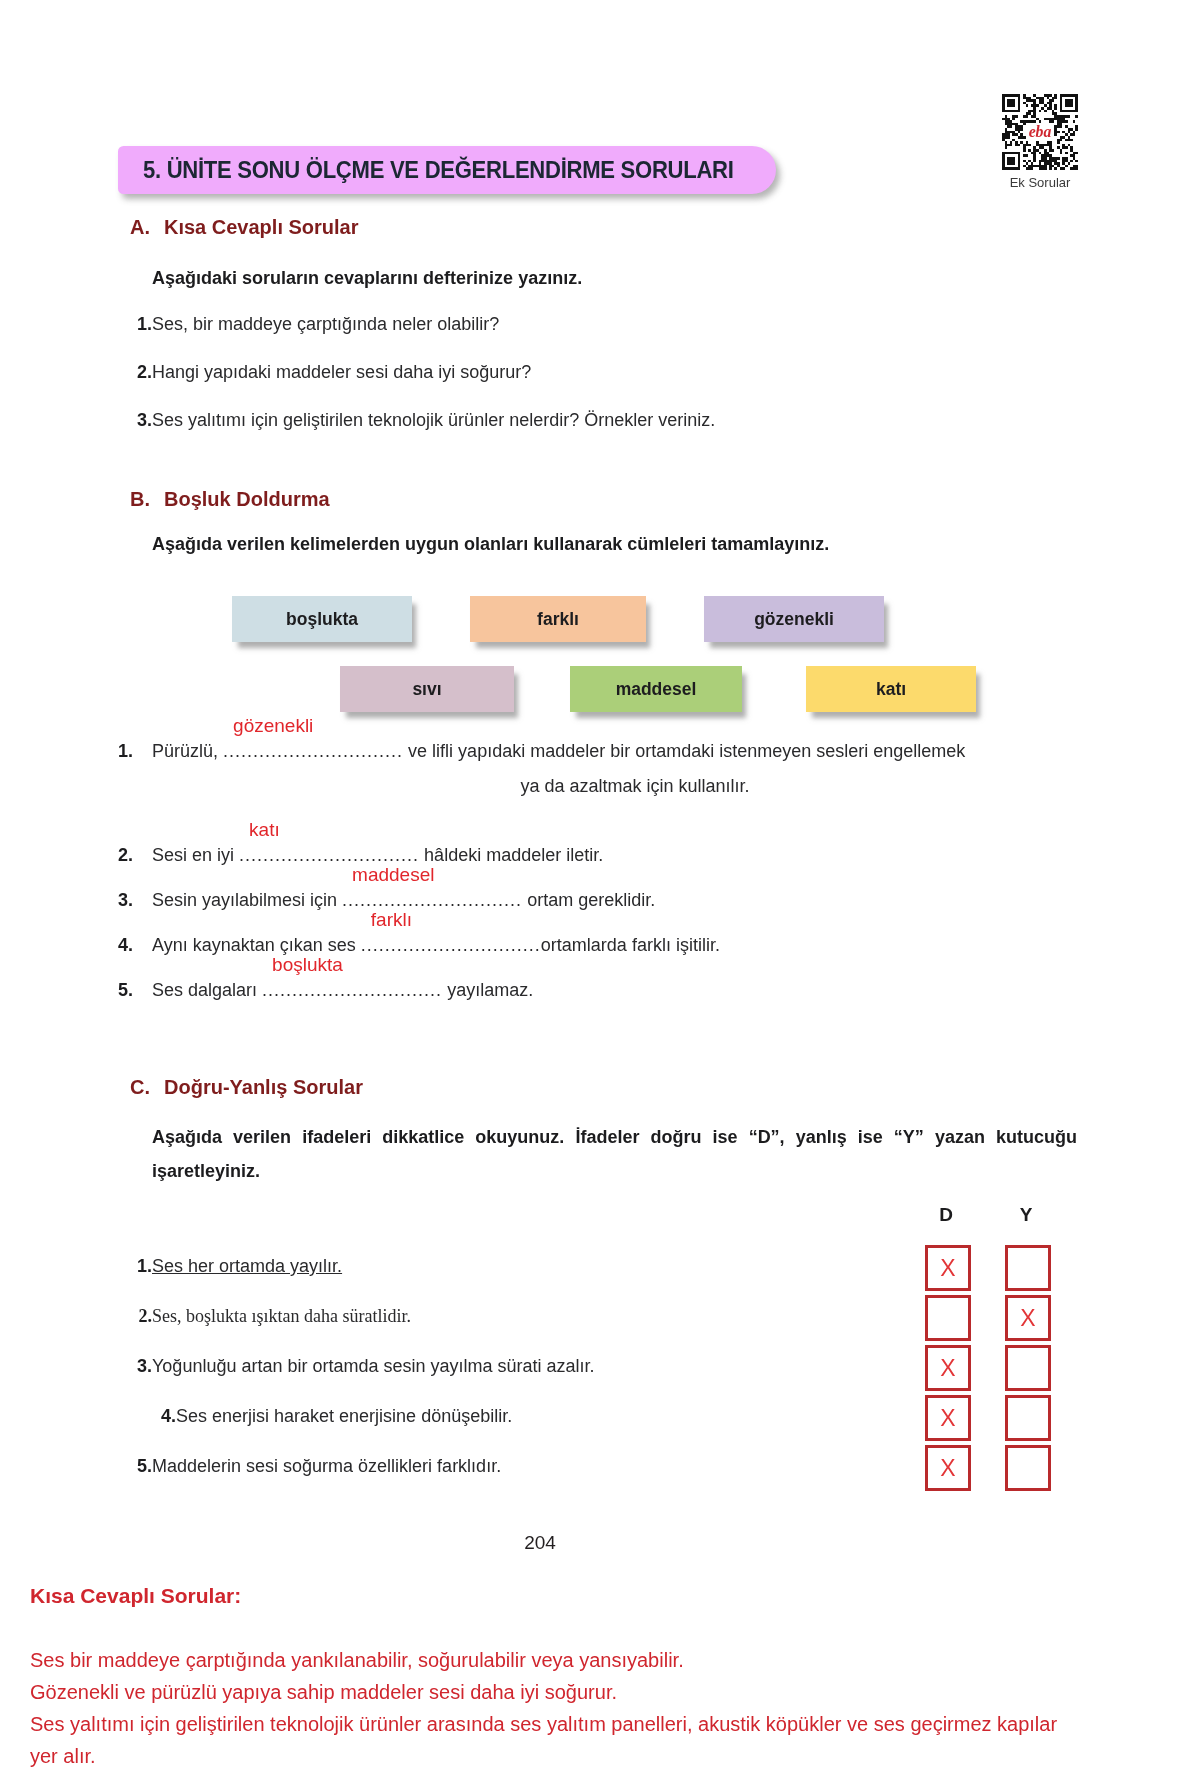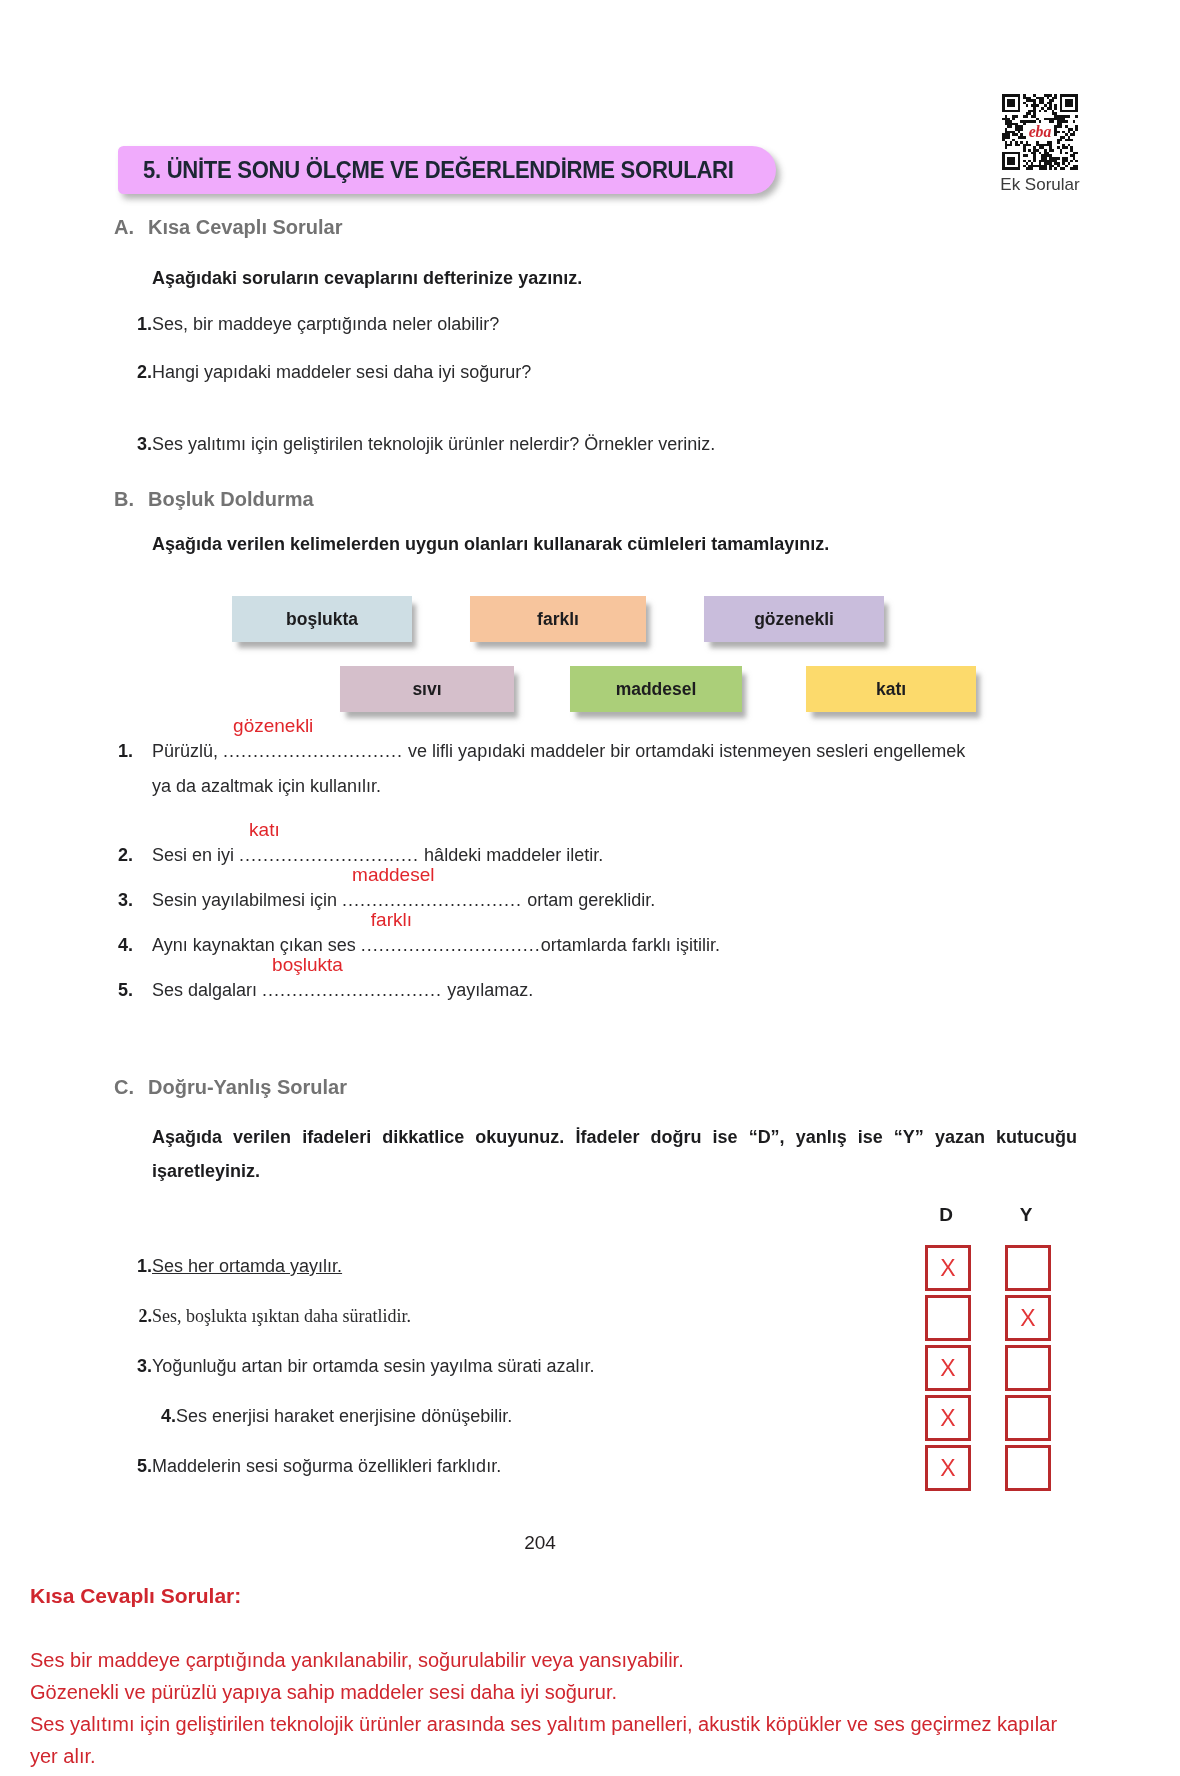--- a/index.html
+++ b/index.html
@@ -21,39 +21,39 @@
   }
   .banner-title{
     font-weight:bold;font-size:23px;color:#1c2733;
     letter-spacing:-.3px;white-space:nowrap;
     transform:scaleX(.96);transform-origin:left center;
     padding-left:26px;
   }
   
   .qr-wrap{position:absolute;left:998px;top:94px;width:84px;text-align:center;}
   .qr-wrap svg{display:block;margin:0 auto;}
-  .qr-label{font-size:17px;color:#3a3a3a;margin-top:5px;}
-  
-  .sec-head{position:absolute;left:114px;font-weight:bold;font-size:20px;color:#737373;}
+  .qr-label{font-size:13px;color:#3a3a3a;margin-top:5px;}
+  
+  .sec-head{position:absolute;left:130px;font-weight:bold;font-size:20px;color:#7f1d1d;}
   .sec-head .letter{display:inline-block;width:34px;}
   .instr{position:absolute;left:152px;font-weight:bold;font-size:18px;color:#1c1c1e;}
   
   .qrow{position:absolute;left:118px;font-size:18px;color:#2a2a2c;text-align:right;}
   .qrow .num{display:inline-block;width:34px;font-weight:bold;color:#1c1c1e;}
   
   .chip{
     position:absolute;height:46px;
     display:flex;align-items:center;justify-content:center;
     font-weight:bold;font-size:17.5px;color:#1d1d1f;
     box-shadow:5px 7px 5px -1px rgba(110,110,110,.55);
   }
   
   .fill{position:absolute;left:118px;width:1000px;font-size:18px;color:#2a2a2c;line-height:35px;}
   .fill .num{display:inline-block;width:34px;font-weight:bold;color:#1c1c1e;}
-  .fill .line2{padding-left:34px;}
+  .fill .line2{padding-left:34px;text-align:center;}
   .blank{position:relative;white-space:nowrap;}
   .blank .ans{
     position:absolute;left:10px;top:-25px;
     color:#e1262b;font-size:19px;line-height:20px;white-space:nowrap;
   }
   .dots{letter-spacing:1px;}
   
   .tf-col-label{position:absolute;width:42px;text-align:center;font-weight:bold;font-size:19px;color:#1c1c1e;}
   .tf-box{
     position:absolute;width:40px;height:40px;
@@ -384,21 +384,21 @@
     <span class="letter">A.</span><span>Kısa Cevaplı Sorular</span>
   </div>
   <div class="instr" style="top:268px;">Aşağıdaki soruların cevaplarını defterinize yazınız.</div>
 
   <div class="qrow" style="top:314px;">
     <span class="num">1.</span><span>Ses, bir maddeye çarptığında neler olabilir?</span>
   </div>
   <div class="qrow" style="top:362px;">
     <span class="num">2.</span><span>Hangi yapıdaki maddeler sesi daha iyi soğurur?</span>
   </div>
-  <div class="qrow" style="top:410px;margin-top:24px;">
+  <div class="qrow" style="top:410px;">
     <span class="num">3.</span><span>Ses yalıtımı için geliştirilen teknolojik ürünler nelerdir? Örnekler veriniz.</span>
   </div>
 
   <div class="sec-head" style="top:488px;">
     <span class="letter">B.</span><span>Boşluk Doldurma</span>
   </div>
   <div class="instr" style="top:534px;">Aşağıda verilen kelimelerden uygun olanları kullanarak cümleleri tamamlayınız.</div>
 
   <div class="chip" style="left: 232px; top: 596px; width: 180px; background: rgb(206, 222, 228);">
       <span>boşlukta</span>

